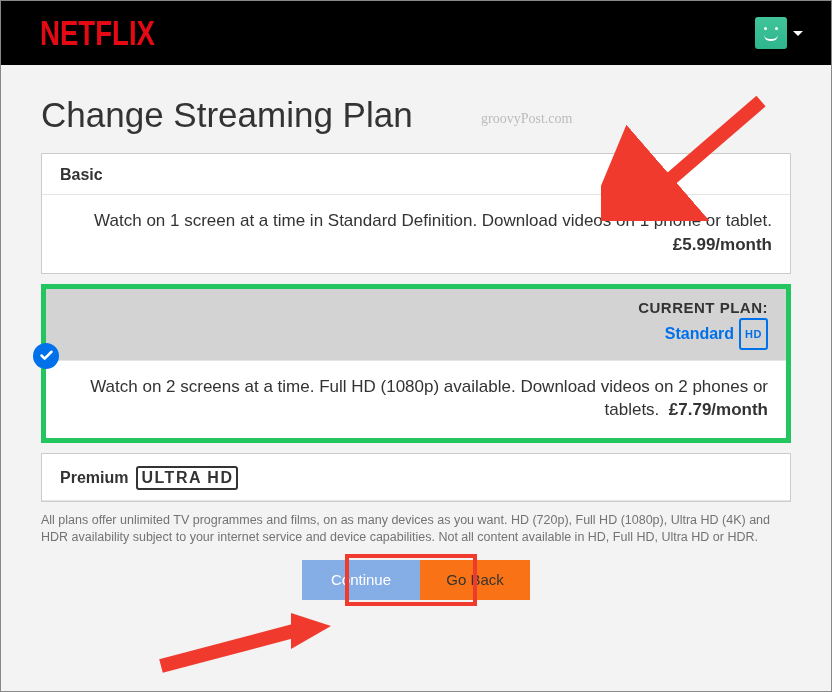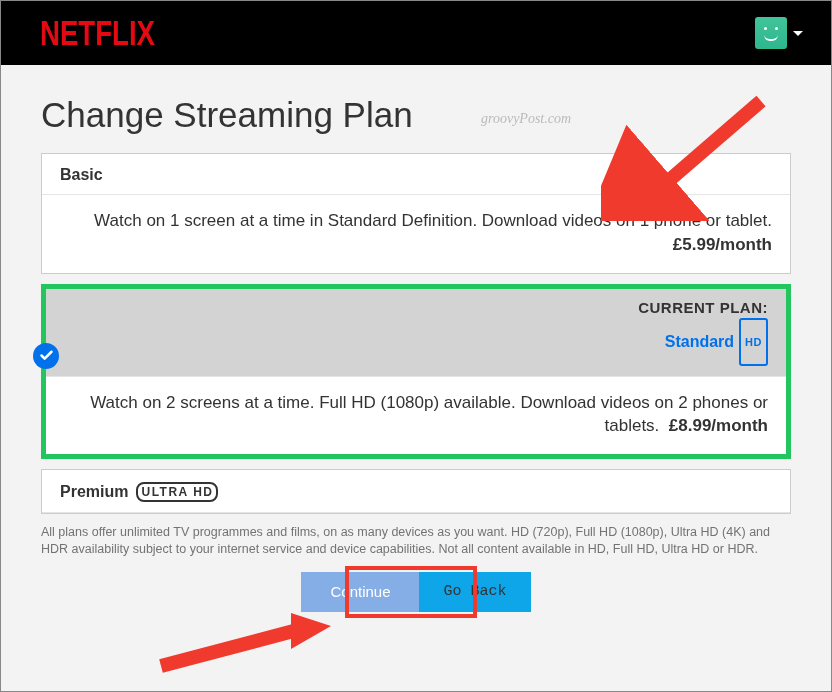--- a/index.html
+++ b/index.html
@@ -79,21 +79,20 @@
       color: #333;
       margin-bottom: 18px;
     }
     .watermark {
       position: absolute;
       top: 46px;
       left: 480px;
       color: #bbb;
       font-size: 14px;
       font-family: Georgia, serif;
-      font-style: italic;
     }
     .plan-list { position: relative; }
     .plan {
       background: #fff;
       border: 1px solid #ccc;
       margin-bottom: 10px;
       position: relative;
       text-align: right;
     }
     .plan.selected { border: 5px solid #22c55e; }
@@ -126,31 +125,31 @@
       display: inline-flex;
       align-items: center;
       gap: 5px;
       margin-top: 2px;
     }
     .hd-badge {
       border: 2px solid #0071eb;
       color: #0071eb;
       font-size: 11px;
       font-weight: 800;
-      padding: 16px 4px;
+      padding: 8px 4px;
       border-radius: 3px;
       letter-spacing: 0.5px;
     }
     .uhd-badge {
       border: 2px solid #333;
       color: #333;
-      font-size: 12px;
+      font-size: 16px;
       font-weight: 800;
       padding: 1px 3px;
-      border-radius: 8px;
+      border-radius: 3px;
       letter-spacing: 1.5px;
     }
     .check-badge {
       position: absolute;
       left: -13px;
       top: 54px;
       width: 26px;
       height: 26px;
       background: #0071eb;
       border-radius: 50%;
@@ -178,24 +177,23 @@
       border: none;
       cursor: pointer;
       padding: 0 24px;
     }
     .btn-primary {
       background: #85aee6;
       color: #fff;
       min-width: 118px;
     }
     .btn-secondary {
-      background: #0ea5e9;
+      background: #f97316;
       color: #333;
       min-width: 110px;
-      font-family: Liberation Mono, monospace;
     }
     .highlight-box {
       position: absolute;
       border: 4px solid #f03a2d;
       pointer-events: none;
     }
     .highlight-continue {
       left: 304px;
       top: -6px;
       width: 132px;
@@ -243,21 +241,21 @@
       </div>
       <div class="plan-header">
         <div class="current-label">CURRENT PLAN:</div>
         <div class="current-plan-name">
           <span>Standard</span>
           <span class="hd-badge">HD</span>
         </div>
       </div>
       <div class="plan-body">
         <span>Watch on 2 screens at a time. Full HD (1080p) available. Download videos on 2 phones or tablets.</span>
-        &nbsp;<span class="price">£8.99/month</span>
+        &nbsp;<span class="price">£7.79/month</span>
       </div>
     </div>
 
     <div class="plan">
       <div class="plan-header">
         <span class="plan-name">Premium</span>
         <span class="uhd-badge">ULTRA HD</span>
       </div>
     </div>
 

